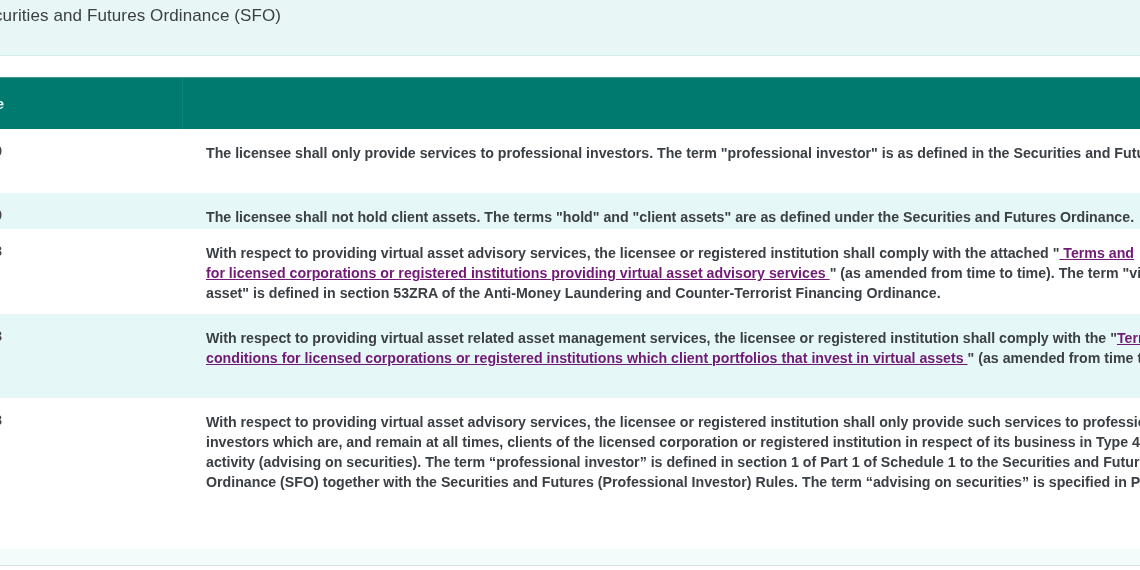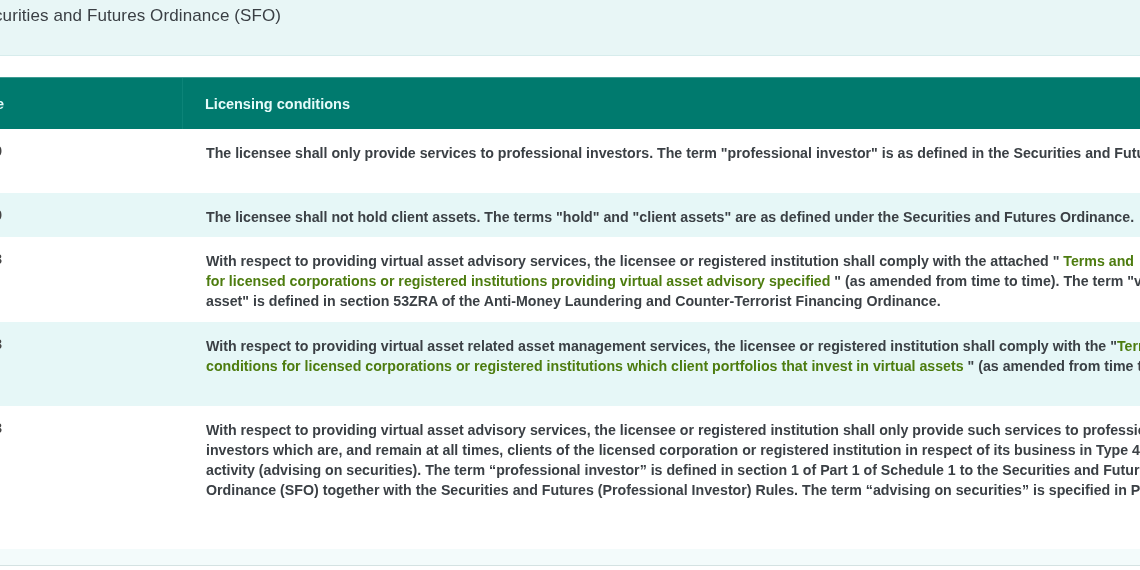--- a/index.html
+++ b/index.html
@@ -37,24 +37,24 @@
   .cell1 {
     width: 183px; flex: none; font-size: 14.5px; font-weight: bold; color: #444;
     padding-top: 14px; overflow: hidden; position: relative;
   }
   .cell1 span { position: absolute; left: -6px; top: 14px; }
   .cell2 {
     flex: 1; padding: 14px 0 14px 23px; font-size: 14.2px; font-weight: bold;
     line-height: 20px; color: #3b4045; white-space: nowrap; overflow: hidden;
   }
   .cell2 .line { display: block; }
-  .cell2 a { color: #4d7c0f; }
+  .cell2 a { color: #701a75; text-decoration: underline; }
 
   .r1 { height: 64px; }
-  .r2 { height: 44px; }
+  .r2 { height: 36px; }
   .r3 { height: 85px; }
   .r4 { height: 84px; }
   .r5 { height: 143px; }
 
   .footer-strip {
     position: absolute; left: 0; top: 549px; width: 1140px; height: 17px;
     background: #f3fbfb; border-bottom: 1px solid #d4e2e2;
   }
 </style>
 </head>
@@ -62,21 +62,20 @@
 
 <div class="title-strip">
   <div class="title-text">curities and Futures Ordinance (SFO)</div>
 </div>
 
 <div class="table">
   <div class="thead">
     <div class="th col1">
         <span>e</span>
       </div>
-    <div class="th col2">Licensing conditions</div>
   </div>
 
   <div class="row r1">
     <div class="cell1">
         <span>0</span>
       </div>
     <div class="cell2">
       <span class="line">The licensee shall only provide services to professional investors. The term "professional investor" is as defined in the Securities and Futures</span>
     </div>
   </div>
@@ -92,21 +91,21 @@
 
   <div class="row r3">
     <div class="cell1">
         <span>3</span>
       </div>
     <div class="cell2">
       <span class="line">
         <span>With respect to providing virtual asset advisory services, the licensee or registered institution shall comply with the attached "</span><a> Terms and</a>
       </span>
       <span class="line">
-        <a>for licensed corporations or registered institutions providing virtual asset advisory specified </a><span>" (as amended from time to time). The term "virtual</span>
+        <a>for licensed corporations or registered institutions providing virtual asset advisory services </a><span>" (as amended from time to time). The term "virtual</span>
       </span>
       <span class="line">asset" is defined in section 53ZRA of the Anti-Money Laundering and Counter-Terrorist Financing Ordinance.</span>
     </div>
   </div>
 
   <div class="row alt r4">
     <div class="cell1">
         <span>3</span>
       </div>
     <div class="cell2">

